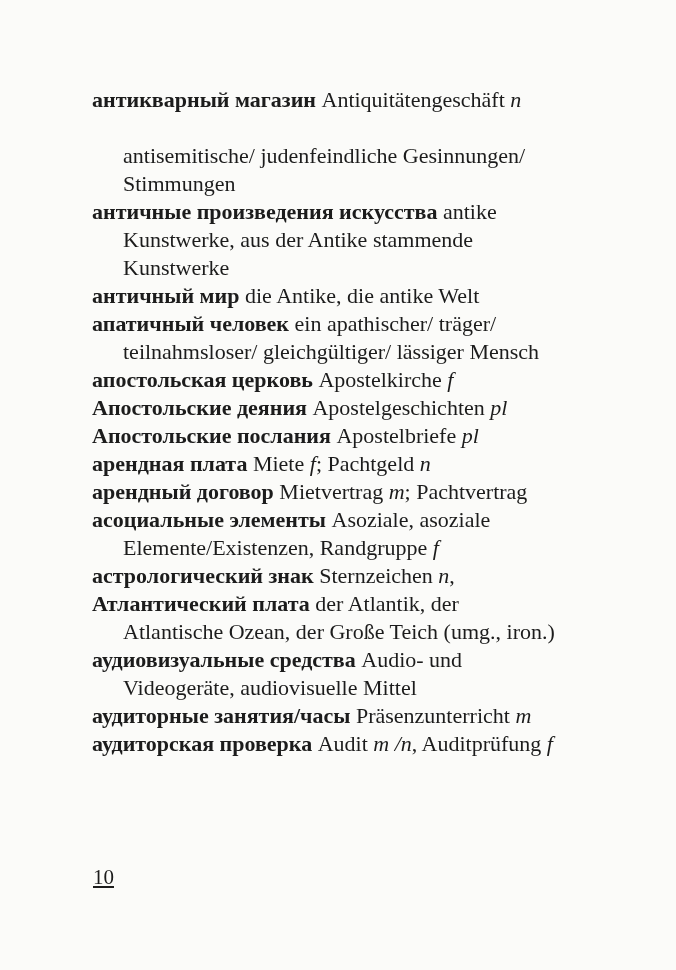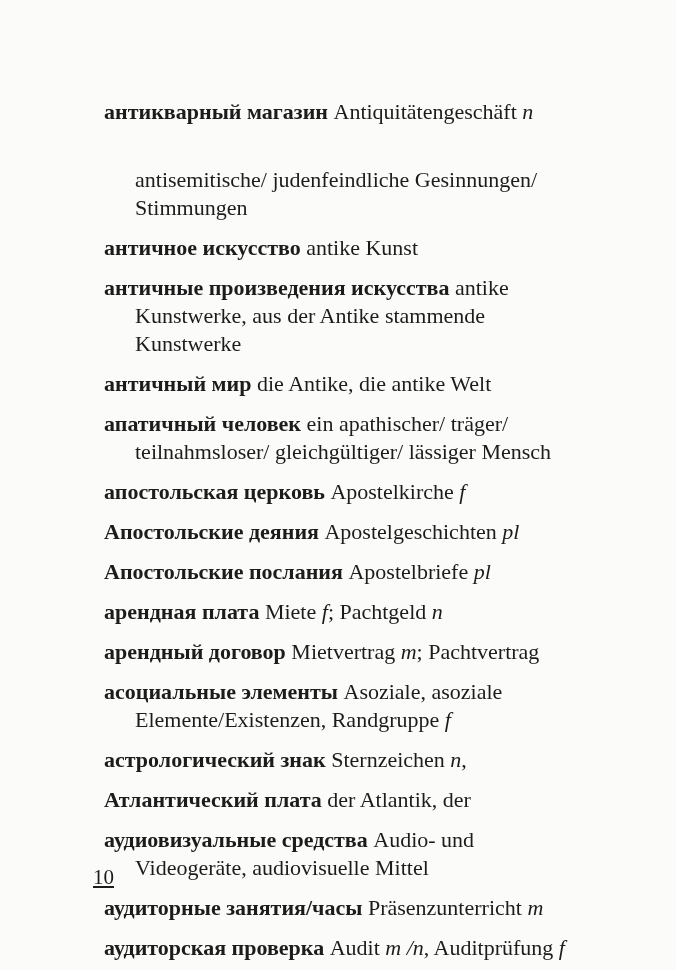--- a/index.html
+++ b/index.html
@@ -15,21 +15,21 @@
     font-family: "Liberation Serif", serif;
     overflow: hidden;
   }
   .content {
     position: absolute;
     left: 92px;
     top: 86px;
     width: 514px;
   }
   .entry {
-    margin: 12px;
+    margin: 0;
     font-size: 22px;
     line-height: 28px;
     color: var(--ink, #1c1c1c);
     padding-left: 31px;   
     text-indent: -31px;   
     white-space: nowrap;  
   }
   .hw {
     font-weight: 700;
   }
@@ -46,30 +46,29 @@
     text-decoration: underline;
   }
 </style>
 </head>
 <body>
 
 <div class="page">
   <main class="content">
       <p class="entry"><span class="hw">антикварный магазин</span><span> Antiquitätengeschäft </span><span class="gram">n</span></p>
       <p class="entry"><br><span>antisemitische/ judenfeindliche Gesinnungen/</span><br><span>Stimmungen</span></p>
-      <p class="entry"><span class="hw">античное искусство</span><span> antike Kunst</span></p>
       <p class="entry"><span class="hw">античные произведения искусства</span><span> antike</span><br><span>Kunstwerke, aus der Antike stammende</span><br><span>Kunstwerke</span></p>
       <p class="entry"><span class="hw">античный мир</span><span> die Antike, die antike Welt</span></p>
       <p class="entry"><span class="hw">апатичный человек</span><span> ein apathischer/ träger/</span><br><span>teilnahmsloser/ gleichgültiger/ lässiger Mensch</span></p>
       <p class="entry"><span class="hw">апостольская церковь</span><span> Apostelkirche </span><span class="gram">f</span></p>
       <p class="entry"><span class="hw">Апостольские деяния</span><span> Apostelgeschichten </span><span class="gram">pl</span></p>
       <p class="entry"><span class="hw">Апостольские послания</span><span> Apostelbriefe </span><span class="gram">pl</span></p>
       <p class="entry"><span class="hw">арендная плата</span><span> Miete </span><span class="gram">f</span><span>; Pachtgeld </span><span class="gram">n</span></p>
       <p class="entry"><span class="hw">арендный договор</span><span> Mietvertrag </span><span class="gram">m</span><span>; Pachtvertrag</span></p>
       <p class="entry"><span class="hw">асоциальные элементы</span><span> Asoziale, asoziale</span><br><span>Elemente/Existenzen, Randgruppe </span><span class="gram">f</span></p>
       <p class="entry"><span class="hw">астрологический знак</span><span> Sternzeichen </span><span class="gram">n</span><span>,</span><br></p>
-      <p class="entry"><span class="hw">Атлантический плата</span><span> der Atlantik, der</span><br></p>
+      <p class="entry"><span class="hw">Атлантический плата</span><span> der Atlantik, der</span><br><span>Atlantische Ozean, der Große Teich (umg., iron.)</span></p>
       <p class="entry"><span class="hw">аудиовизуальные средства</span><span> Audio- und</span><br><span>Videogeräte, audiovisuelle Mittel</span></p>
       <p class="entry"><span class="hw">аудиторные занятия/часы</span><span> Präsenzunterricht </span><span class="gram">m</span></p>
       <p class="entry"><span class="hw">аудиторская проверка</span><span> Audit </span><span class="gram">m /n</span><span>, Auditprüfung </span><span class="gram">f</span></p>
     </main>
   <div class="page-number">10</div>
 </div>
 
 </body></html>

